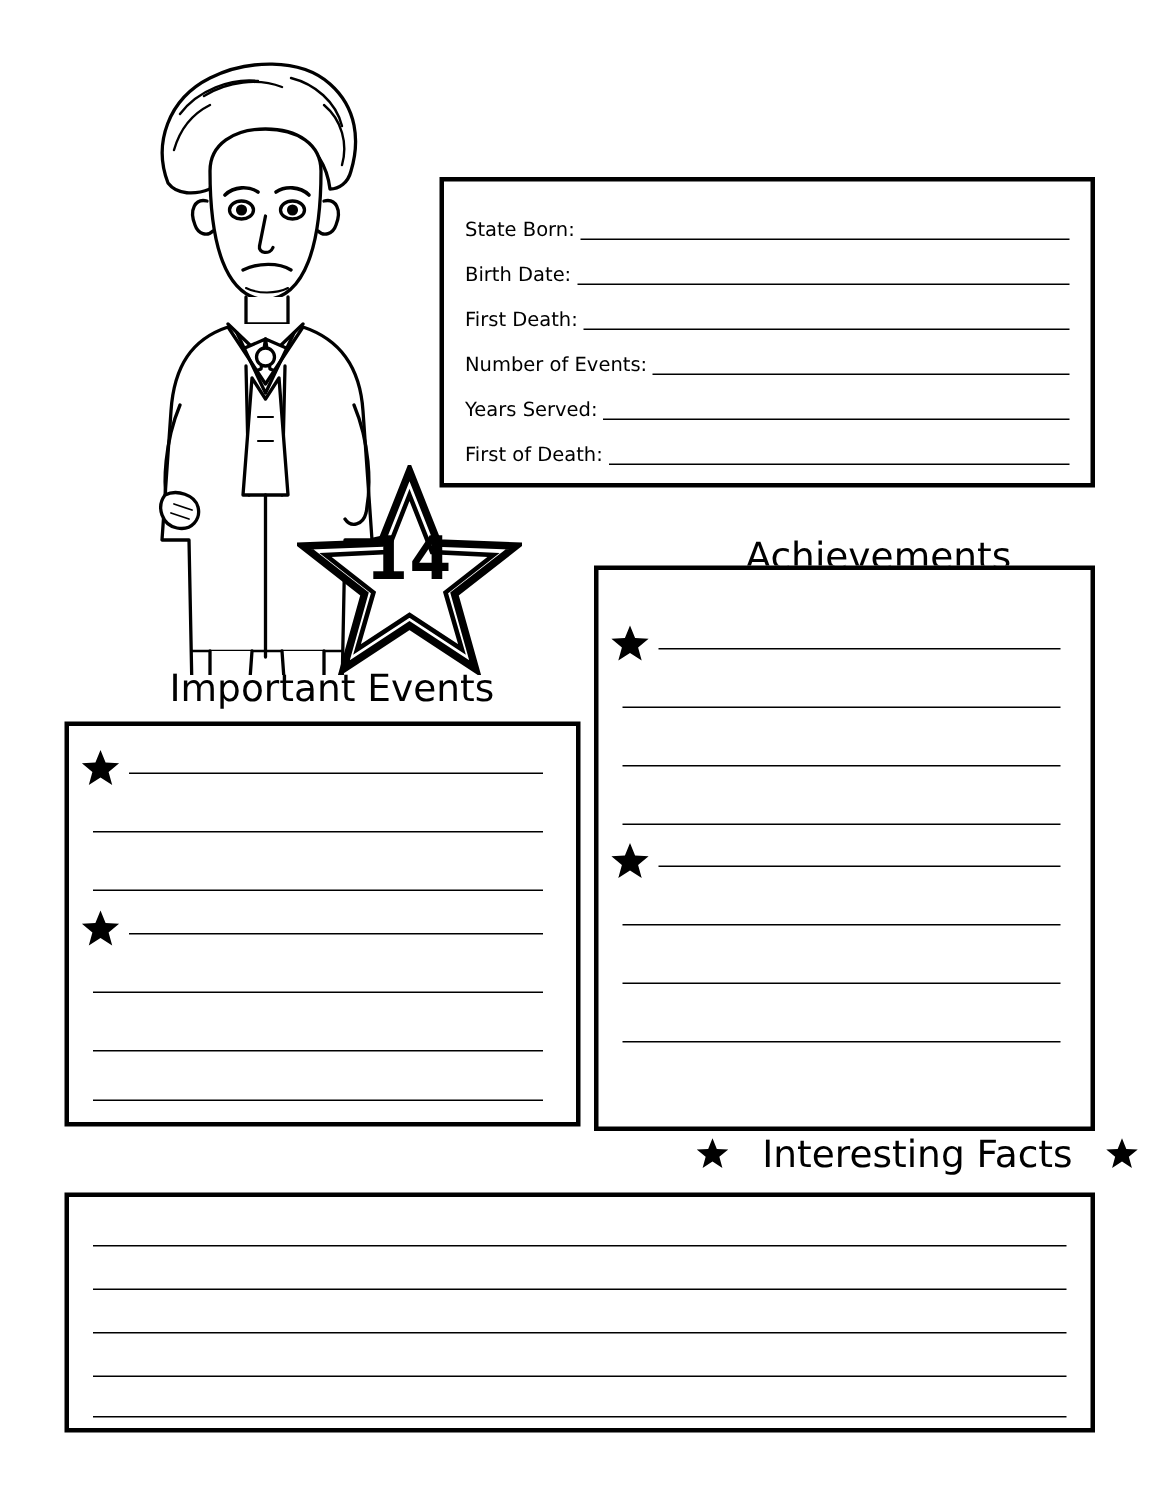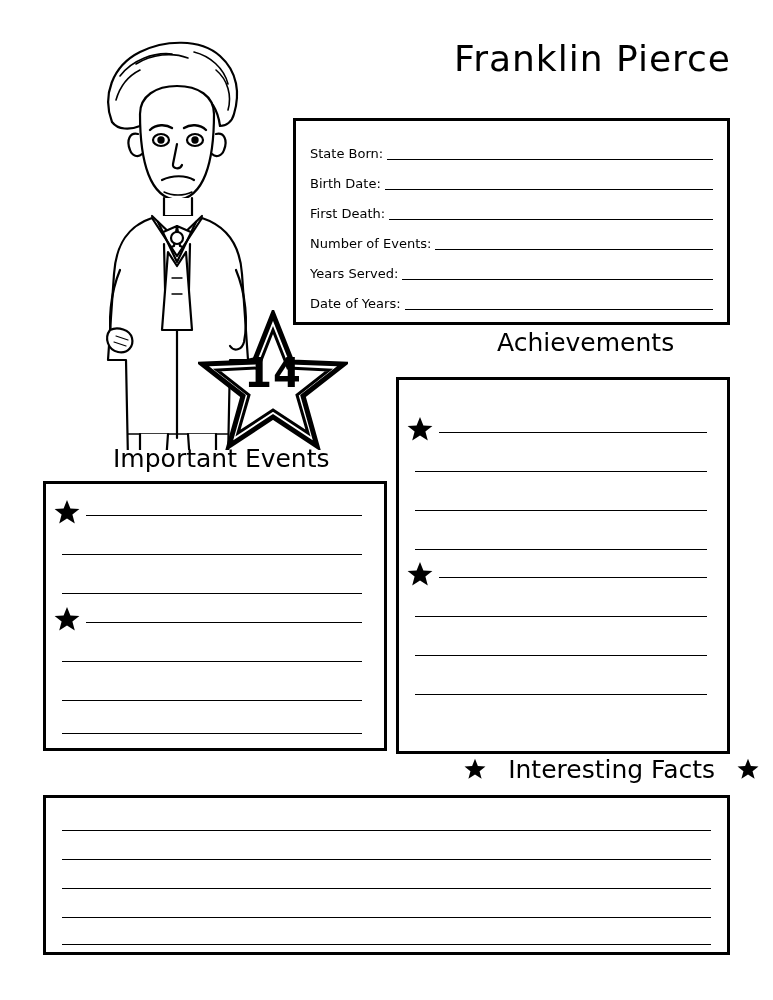--- a/index.html
+++ b/index.html
@@ -100,21 +100,21 @@
   }
 
   
   .section-heading {
     position: absolute;
     font-size: 25px;
     white-space: nowrap;
   }
   #achievements-heading {
     left: 497px;
-    top: 328px;
+    top: 356px;
   }
   #events-heading {
     left: 113px;
     top: 444px;
   }
   #facts-heading-wrap {
     left: 0;
     top: 755px;
     width: 773px;
     text-align: right;
@@ -165,21 +165,20 @@
     height: 26px;
   }
 
   svg { display: block; }
 </style>
 </head>
 <body>
 
 <div class="page">
 
-  <div class="title">Franklin Pierce</div>
 
   <div class="portrait">
     <svg viewBox="0 0 210 420" width="210" height="420">
       <g fill="#ffffff" stroke="#000000" stroke-width="2.2" stroke-linejoin="round" stroke-linecap="round">
 
         <path d="M44 92 C34 66 44 36 72 22 C96 10 132 8 152 26 C170 42 172 64 166 84 C164 92 158 96 152 96
                  C150 80 142 68 130 62 C118 56 100 58 90 66 C80 74 74 84 72 96 C62 100 50 100 44 92 Z"></path>
         <path d="M52 46 C64 30 86 22 104 24" fill="none" stroke-width="1.6"></path>
         <path d="M68 34 C84 24 104 22 120 28" fill="none" stroke-width="1.6"></path>
         <path d="M126 22 C142 26 156 38 160 54" fill="none" stroke-width="1.6"></path>
@@ -266,21 +265,21 @@
     </div>
     <div class="fact-row">
       <span class="fact-label">Number of Events:</span>
       <span class="fact-rule"></span>
     </div>
     <div class="fact-row">
       <span class="fact-label">Years Served:</span>
       <span class="fact-rule"></span>
     </div>
     <div class="fact-row">
-      <span class="fact-label">Date of Years:</span>
+      <span class="fact-label">First of Death:</span>
       <span class="fact-rule"></span>
     </div>
   </div>
 
   <div class="section-heading" id="achievements-heading">Achievements</div>
   <div class="box" id="achievements-box">
     <div class="lines">
       <div class="line-star" style="left:8px; top:36px;">
         <svg viewBox="0 0 26 26" width="26" height="26">
           <polygon points="13,1 16.4,9.4 25.4,9.9 18.4,15.6 20.8,24.4 13,19.4 5.2,24.4 7.6,15.6 0.6,9.9 9.6,9.4" fill="#000"></polygon>

